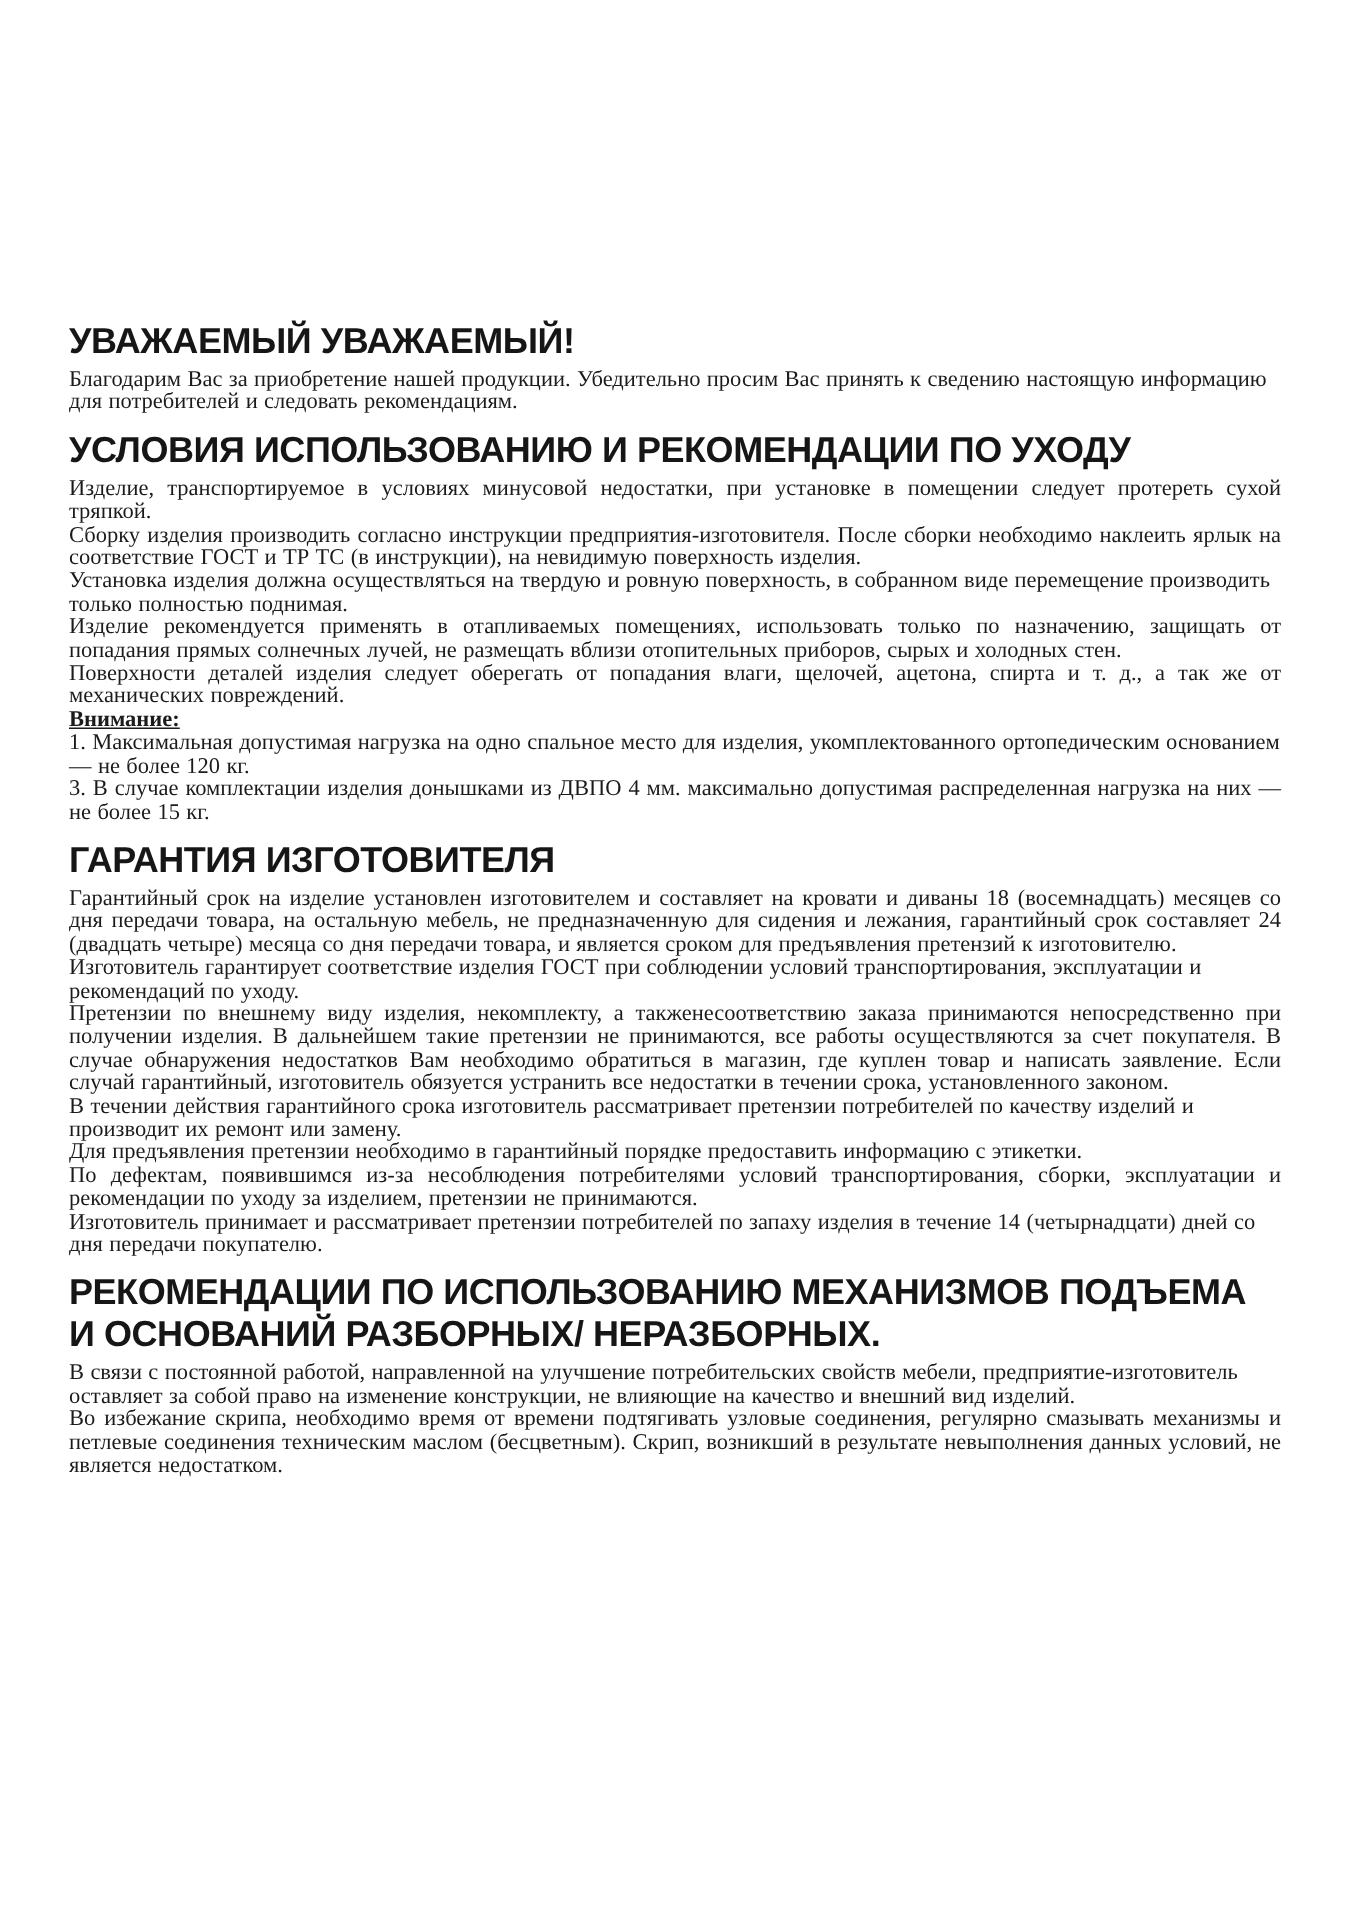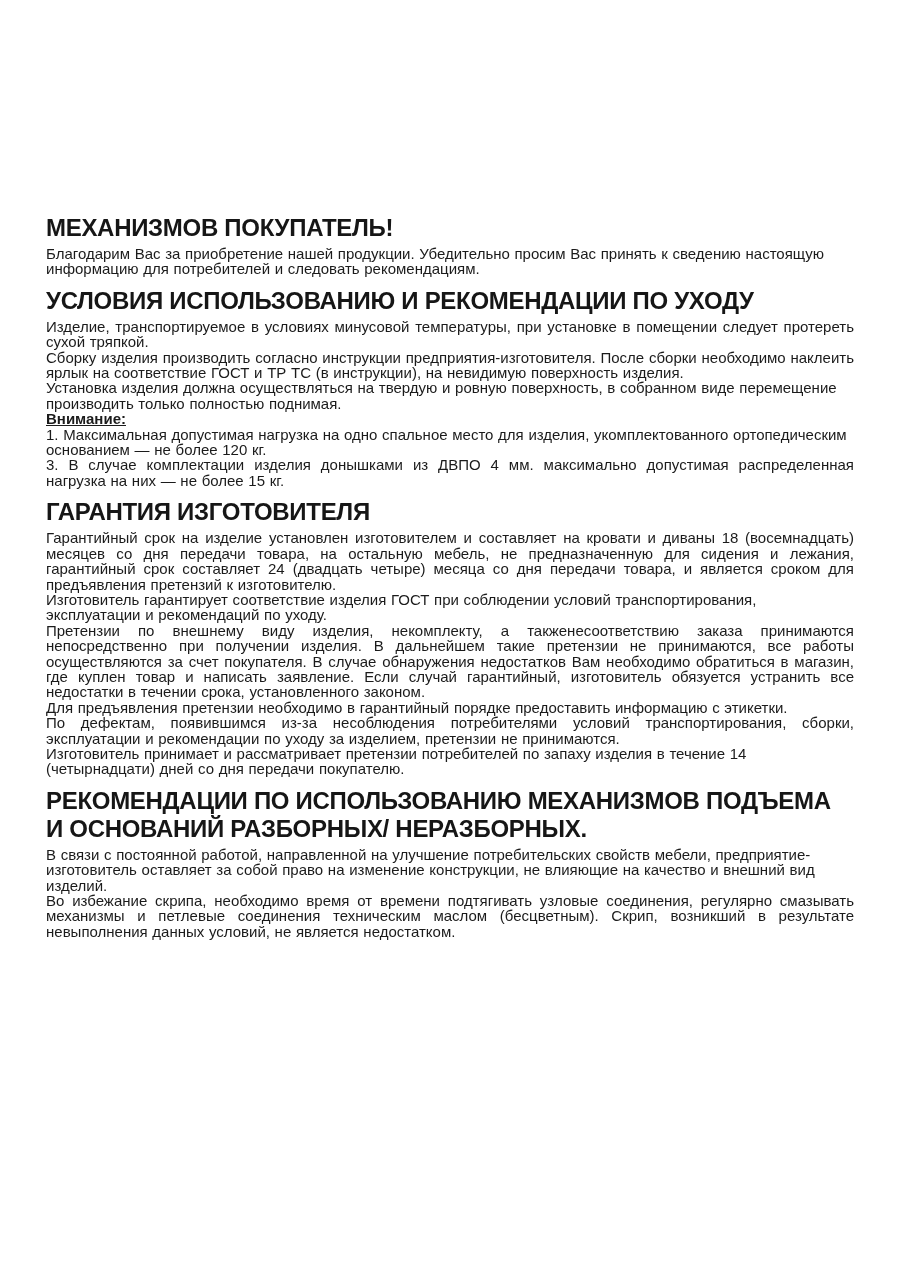--- a/index.html
+++ b/index.html
@@ -27,49 +27,53 @@
   }
   .doc-section:first-child .doc-heading { margin-top: 0; }
   .doc-heading .hl { display: block; }
   p.body {
     margin: 0;
     font-size: 15px;
     line-height: 15.4px;
     letter-spacing: 0;
     word-spacing: 0.5px;
     color: #1b1b1b;
+    font-family: Liberation Serif, serif;
   }
   p.just { text-align: justify; }
   p.attention { font-weight: 700; text-decoration: underline; }
 </style>
 </head>
 <body>
 
 <div class="page">
 
   <section class="doc-section">
-    <h1 class="doc-heading">МЕХАНИЗМОВ ПОКУПАТЕЛЬ!</h1>
+    <h1 class="doc-heading">УВАЖАЕМЫЙ УВАЖАЕМЫЙ!</h1>
     <p class="body">Благодарим Вас за приобретение нашей продукции. Убедительно просим Вас принять к сведению настоящую информацию для потребителей и следовать рекомендациям.</p>
   </section>
 
   <section class="doc-section">
     <h1 class="doc-heading">УСЛОВИЯ ИСПОЛЬЗОВАНИЮ И РЕКОМЕНДАЦИИ ПО УХОДУ</h1>
-    <p class="body just">Изделие, транспортируемое в условиях минусовой температуры, при установке в помещении следует протереть сухой тряпкой.</p>
+    <p class="body just">Изделие, транспортируемое в условиях минусовой недостатки, при установке в помещении следует протереть сухой тряпкой.</p>
     <p class="body just">Сборку изделия производить согласно инструкции предприятия-изготовителя. После сборки необходимо наклеить ярлык на соответствие ГОСТ и ТР ТС (в инструкции), на невидимую поверхность изделия.</p>
     <p class="body">Установка изделия должна осуществляться на твердую и ровную поверхность, в собранном виде перемещение производить только полностью поднимая.</p>
+    <p class="body just">Изделие рекомендуется  применять в отапливаемых помещениях, использовать только по назначению, защищать от попадания прямых солнечных лучей, не размещать вблизи отопительных приборов, сырых и холодных стен.</p>
+    <p class="body just">Поверхности деталей изделия следует оберегать от попадания влаги, щелочей, ацетона, спирта и т. д., а так же от механических повреждений.</p>
     <p class="body attention">Внимание:</p>
     <p class="body">1. Максимальная допустимая нагрузка на одно спальное место для изделия, укомплектованного ортопедическим основанием — не более 120 кг.</p>
     <p class="body just">3. В случае комплектации изделия донышками из ДВПО 4 мм. максимально допустимая распределенная нагрузка на них — не более 15 кг.</p>
   </section>
 
   <section class="doc-section">
     <h1 class="doc-heading">ГАРАНТИЯ ИЗГОТОВИТЕЛЯ</h1>
     <p class="body just">Гарантийный срок на изделие установлен изготовителем и составляет на кровати и диваны 18 (восемнадцать) месяцев со дня передачи товара, на остальную мебель, не предназначенную для сидения и лежания, гарантийный срок составляет 24 (двадцать четыре) месяца со дня передачи товара, и является сроком для предъявления претензий к изготовителю.</p>
     <p class="body">Изготовитель гарантирует соответствие изделия ГОСТ при соблюдении условий транспортирования, эксплуатации и рекомендаций по уходу.</p>
     <p class="body just">Претензии по внешнему виду изделия, некомплекту, а такженесоответствию заказа принимаются непосредственно при получении изделия. В дальнейшем такие претензии не принимаются, все работы осуществляются за счет покупателя. В случае обнаружения недостатков  Вам необходимо обратиться в магазин, где куплен товар и написать заявление. Если случай гарантийный, изготовитель обязуется устранить все недостатки в течении срока, установленного законом.</p>
+    <p class="body">В течении действия гарантийного срока изготовитель рассматривает претензии потребителей по качеству изделий и производит их ремонт или замену.</p>
     <p class="body">Для предъявления претензии необходимо в гарантийный порядке предоставить информацию с этикетки.</p>
     <p class="body just">По дефектам, появившимся из-за несоблюдения потребителями условий транспортирования, сборки, эксплуатации и рекомендации по уходу за изделием, претензии не принимаются.</p>
     <p class="body">Изготовитель принимает и рассматривает претензии потребителей по запаху изделия в течение 14 (четырнадцати) дней со дня передачи  покупателю.</p>
   </section>
 
   <section class="doc-section">
     <h1 class="doc-heading">
       <span class="hl">РЕКОМЕНДАЦИИ ПО ИСПОЛЬЗОВАНИЮ МЕХАНИЗМОВ ПОДЪЕМА</span>
       <span class="hl">И ОСНОВАНИЙ РАЗБОРНЫХ/ НЕРАЗБОРНЫХ.</span>
     </h1>

